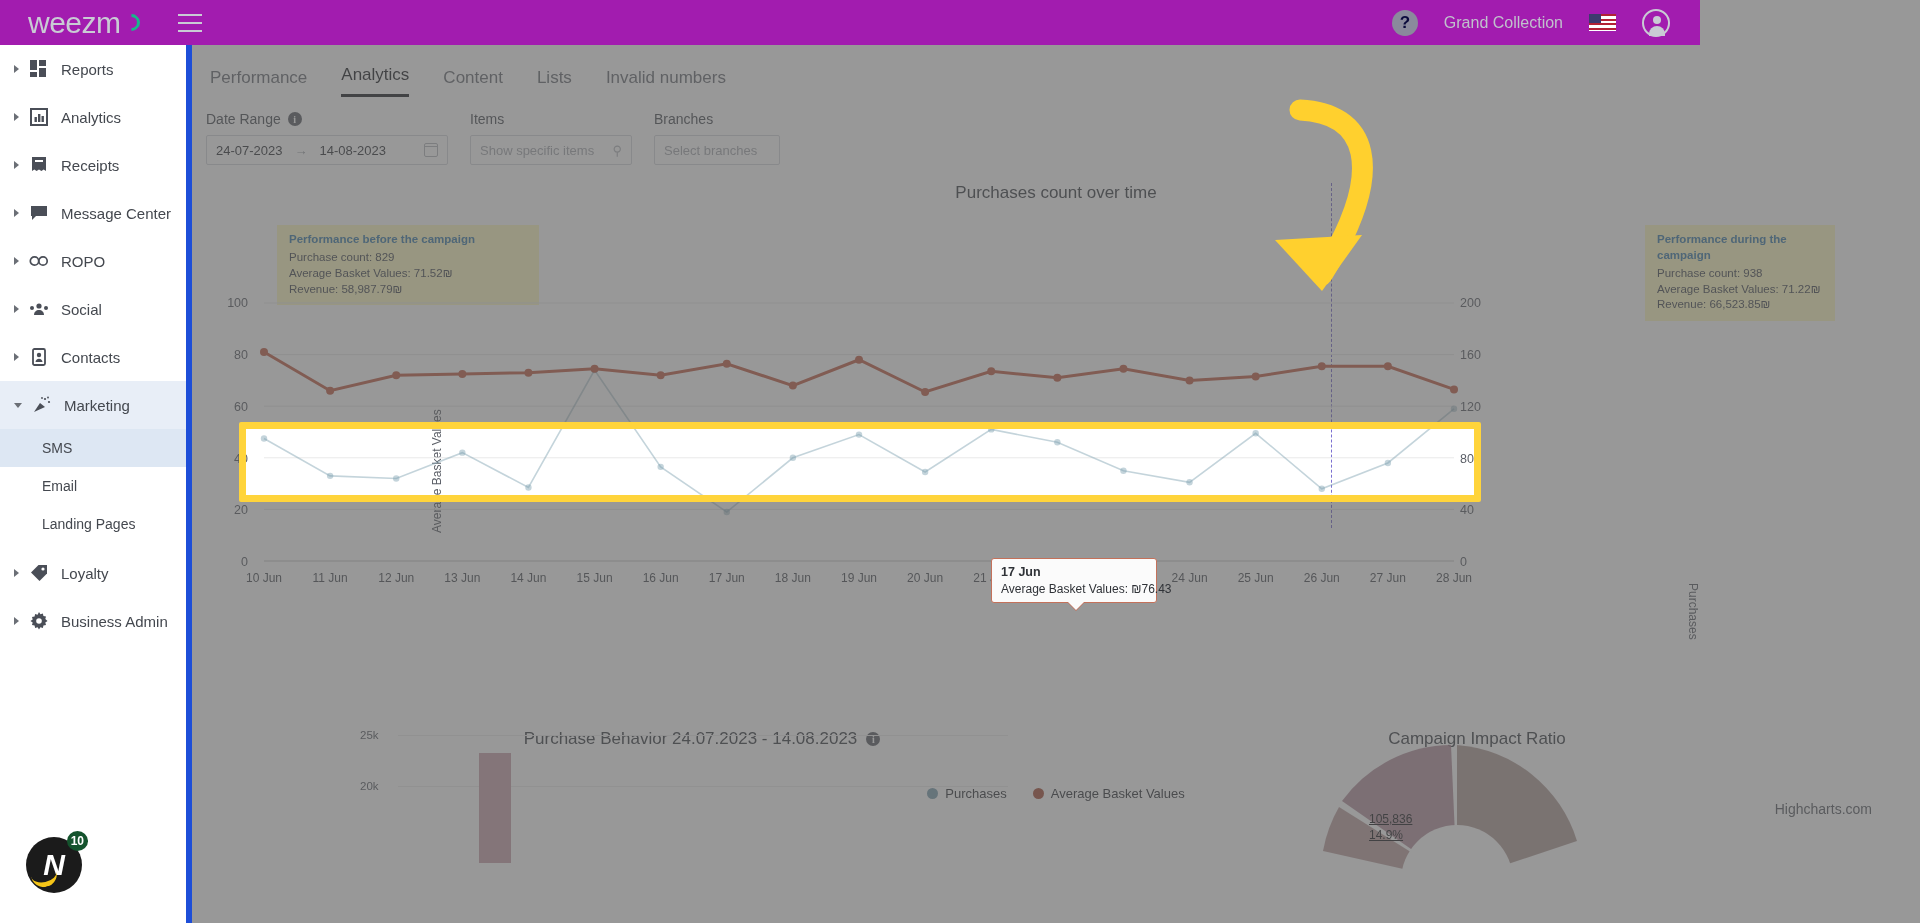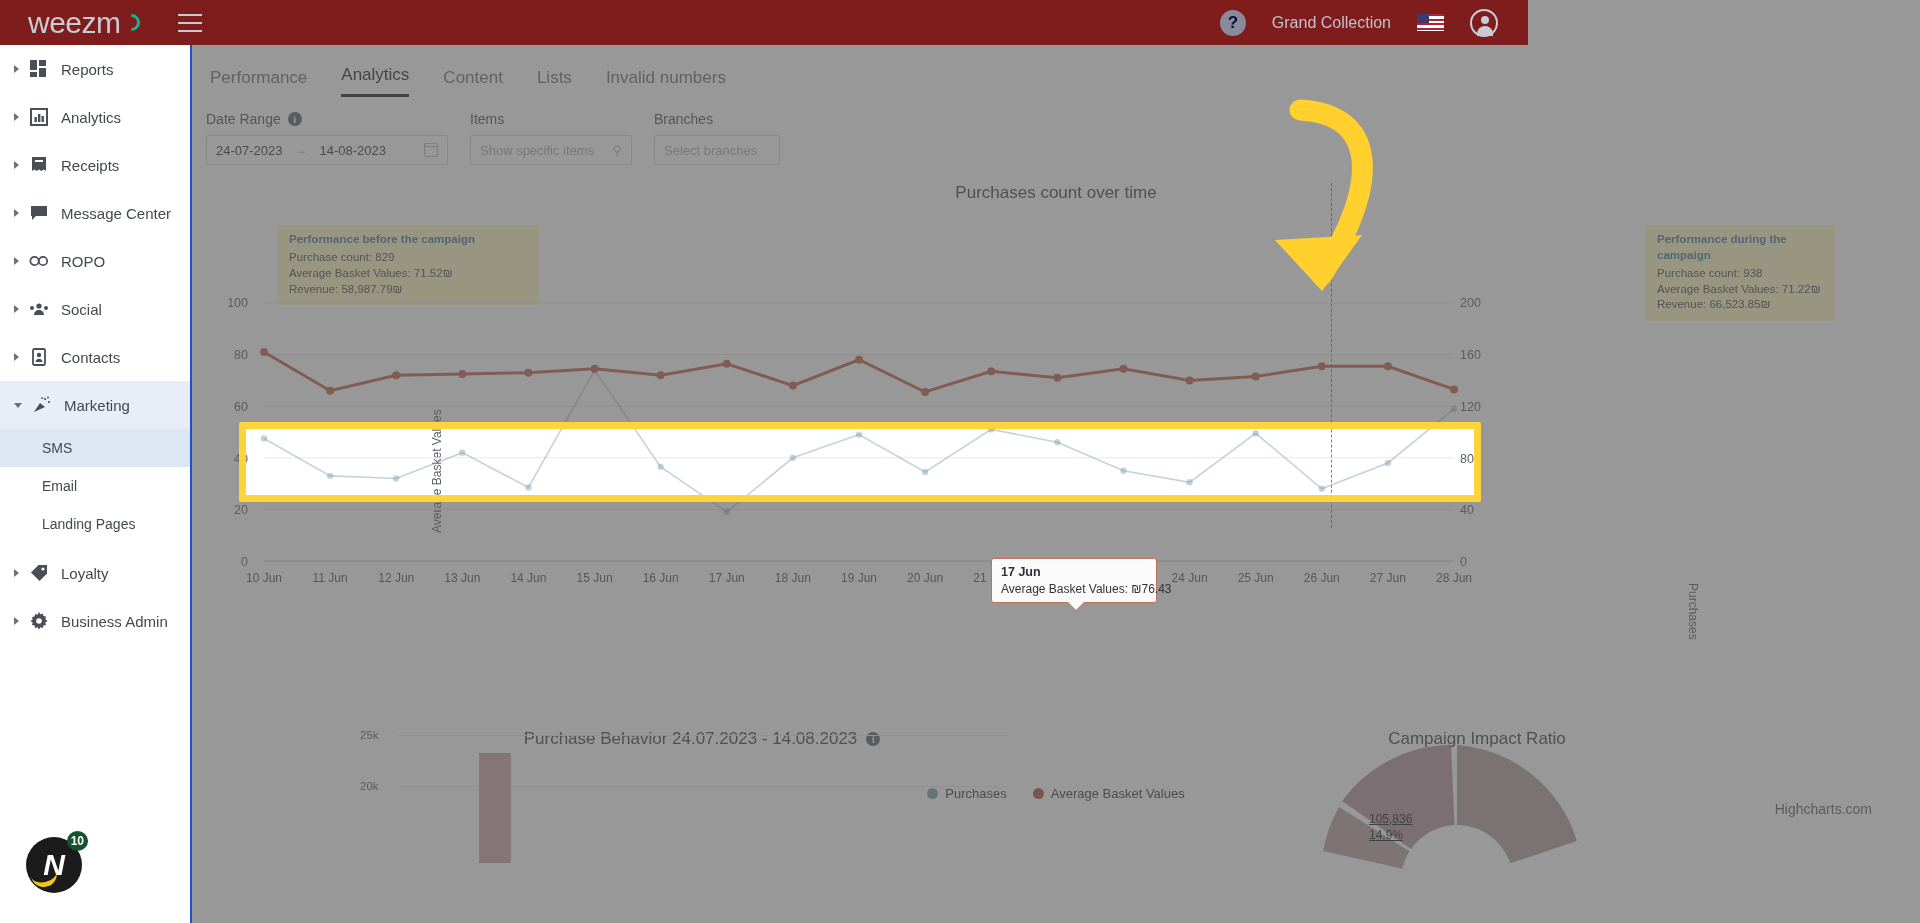--- a/index.html
+++ b/index.html
@@ -6,22 +6,22 @@
   html, body {
     width: 1920px; height: 923px;
     overflow: hidden;
     font-family: "Liberation Sans", sans-serif;
     background: #ffffff;
   }
   #root { position: relative; width: 1920px; height: 923px; }
 
   
   .topbar {
-    position: absolute; top: 0; left: 0; width: 1528px; height: 45px;
-    background: #7f1d1d;
+    position: absolute; top: 0; left: 0; width: 1700px; height: 45px;
+    background: #a21caf;
     display: flex; align-items: center;
     z-index: 60;
   }
   .logo-wrap { display: flex; align-items: center; margin-left: 28px; }
   .logo-text {
     font-size: 30px; font-weight: 300; color: #c9cbd4;
     letter-spacing: -0.5px; font-family: "Liberation Sans", sans-serif;
   }
   .logo-o {
     display: inline-block; width: 17px; height: 17px;
@@ -56,21 +56,21 @@
     border: 2px solid #c9cbd4; position: relative; cursor: pointer;
   }
   .avatar-icon::before { content:""; position:absolute; left:9px; top:5px; width:8px;height:8px;
     border-radius:50%; background:#c9cbd4; }
   .avatar-icon::after { content:""; position:absolute; left:5px; top:15px; width:16px;height:10px;
     border-radius:8px 8px 0 0; background:#c9cbd4; }
 
   
   .sidebar {
     position: absolute; top: 45px; left: 0; width: 192px; height: 878px;
-    background: #ffffff; border-right: 2px solid #1d4ed8;
+    background: #ffffff; border-right: 6px solid #1d4ed8;
     z-index: 40;
   }
   .nav-item {
     display: flex; align-items: center; height: 48px; padding-left: 14px;
     cursor: pointer; position: relative;
   }
   .nav-item.active-parent { background: #e8eef7; }
   .caret {
     width: 0; height: 0; border-left: 5px solid #6b6f76;
     border-top: 4px solid transparent; border-bottom: 4px solid transparent;

